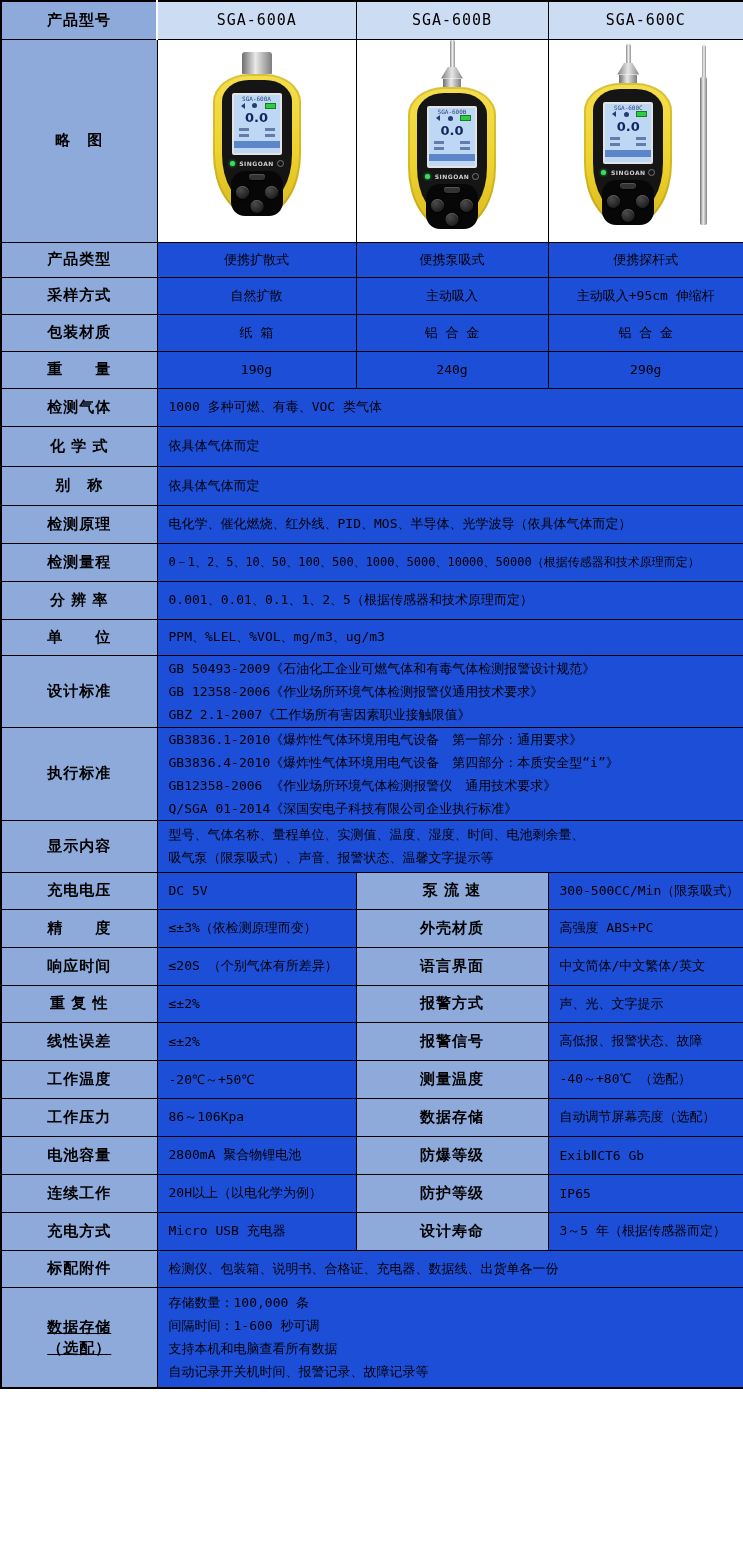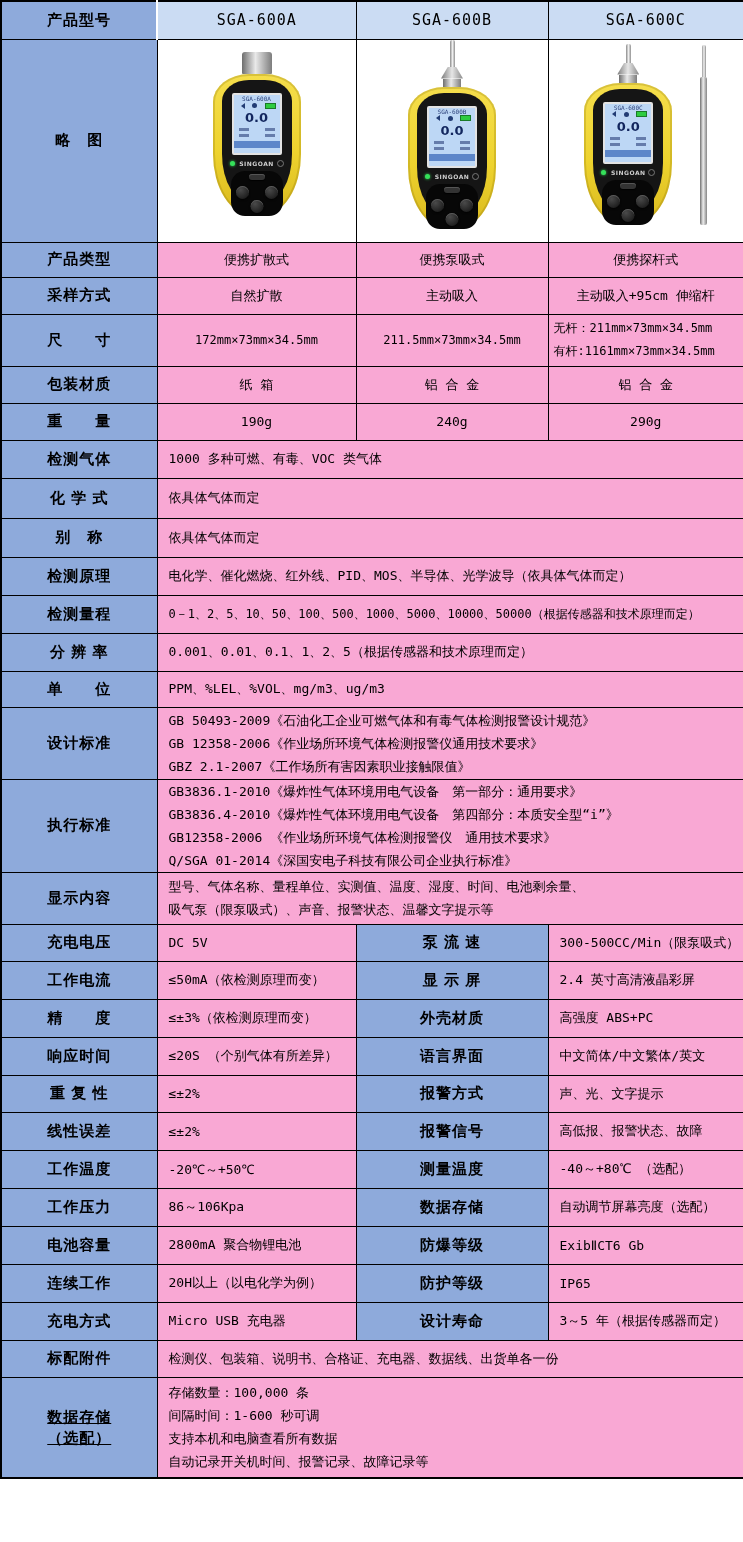--- a/index.html
+++ b/index.html
@@ -3,21 +3,21 @@
 <meta charset="utf-8">
 <style>
   html,body{margin:0;padding:0;background:#fff;}
   .page{width:743px;}
   table.spec{border-collapse:collapse;table-layout:fixed;width:743px;border:2px solid #000;background:#fff;}
   td{border:1px solid #000;overflow:hidden;vertical-align:middle;box-sizing:border-box;padding:0;color:#000;}
   td.lab{background:#8EAADB;font-family:"Liberation Sans",sans-serif;font-weight:bold;font-size:15px;text-align:center;letter-spacing:1px;}
   td.lab div{line-height:21px;text-decoration:underline;}
   td.hdr{background:#CBDCF3;font-family:"DejaVu Sans Mono",monospace;font-size:15px;text-align:center;letter-spacing:1px;}
   td.hdr-first{border-right:2px solid #fff;}
-  td.val{background:#f9a8d4;font-family:"DejaVu Sans Mono",monospace;font-size:13px;text-align:left;padding:0 4px 0 11px;white-space:nowrap;}
+  td.val{background:#1d4ed8;font-family:"DejaVu Sans Mono",monospace;font-size:13px;text-align:left;padding:0 4px 0 11px;white-space:nowrap;}
   td.val-c{text-align:center;padding:0 2px;}
   td.val .ln{line-height:23px;white-space:nowrap;}
   td.dim3{padding:0 2px 0 5px;font-size:12px;}
   td.dim3 .ln{line-height:23px;}
   td.img-cell{background:#fff;}
   .dev-wrap{height:100%;display:flex;justify-content:center;align-items:flex-end;padding-bottom:13px;box-sizing:border-box;}
   .device{display:flex;flex-direction:column;align-items:center;}
   .cap-a{width:30px;height:22px;background:linear-gradient(90deg,#6e6e6e,#e9e9e9 45%,#7d7d7d);border-radius:3px 3px 1px 1px;}
   .tube{width:5px;background:linear-gradient(90deg,#8a8a8a,#efefef 50%,#909090);border-radius:2px 2px 0 0;}
   .tube-b{height:27px;}
@@ -207,29 +207,20 @@
   <td class="val val-c">便携扩散式</td>
   <td class="val val-c">便携泵吸式</td>
   <td class="val val-c">便携探杆式</td>
 </tr>
 <tr style="height:37px">
   <td class="lab">采样方式</td>
   <td class="val val-c">自然扩散</td>
   <td class="val val-c">主动吸入</td>
   <td class="val val-c">主动吸入+95cm 伸缩杆</td>
 </tr>
-<tr style="height:52px">
-  <td class="lab">尺　　寸</td>
-  <td class="val val-c" style="font-size:12px">172mm×73mm×34.5mm</td>
-  <td class="val val-c" style="font-size:12px">211.5mm×73mm×34.5mm</td>
-  <td class="val dim3">
-    <div class="ln">无杆：211mm×73mm×34.5mm</div>
-    <div class="ln">有杆:1161mm×73mm×34.5mm</div>
-  </td>
-</tr>
 <tr style="height:37px">
   <td class="lab">包装材质</td>
   <td class="val val-c">纸 箱</td>
   <td class="val val-c">铝 合 金</td>
   <td class="val val-c">铝 合 金</td>
 </tr>
 <tr style="height:37px">
   <td class="lab">重　　量</td>
   <td class="val val-c">190g</td>
   <td class="val val-c">240g</td>
@@ -289,26 +280,20 @@
   </td>
 </tr>
 
 <tr style="height:37px">
   <td class="lab">充电电压</td>
   <td class="val">DC 5V</td>
   <td class="lab">泵 流 速</td>
   <td class="val">300-500CC/Min（限泵吸式）</td>
 </tr>
 <tr style="height:38px">
-  <td class="lab">工作电流</td>
-  <td class="val">≤50mA（依检测原理而变）</td>
-  <td class="lab">显 示 屏</td>
-  <td class="val">2.4 英寸高清液晶彩屏</td>
-</tr>
-<tr style="height:38px">
   <td class="lab">精　　度</td>
   <td class="val">≤±3%（依检测原理而变）</td>
   <td class="lab">外壳材质</td>
   <td class="val">高强度 ABS+PC</td>
 </tr>
 <tr style="height:38px">
   <td class="lab">响应时间</td>
   <td class="val">≤20S （个别气体有所差异）</td>
   <td class="lab">语言界面</td>
   <td class="val">中文简体/中文繁体/英文</td>

